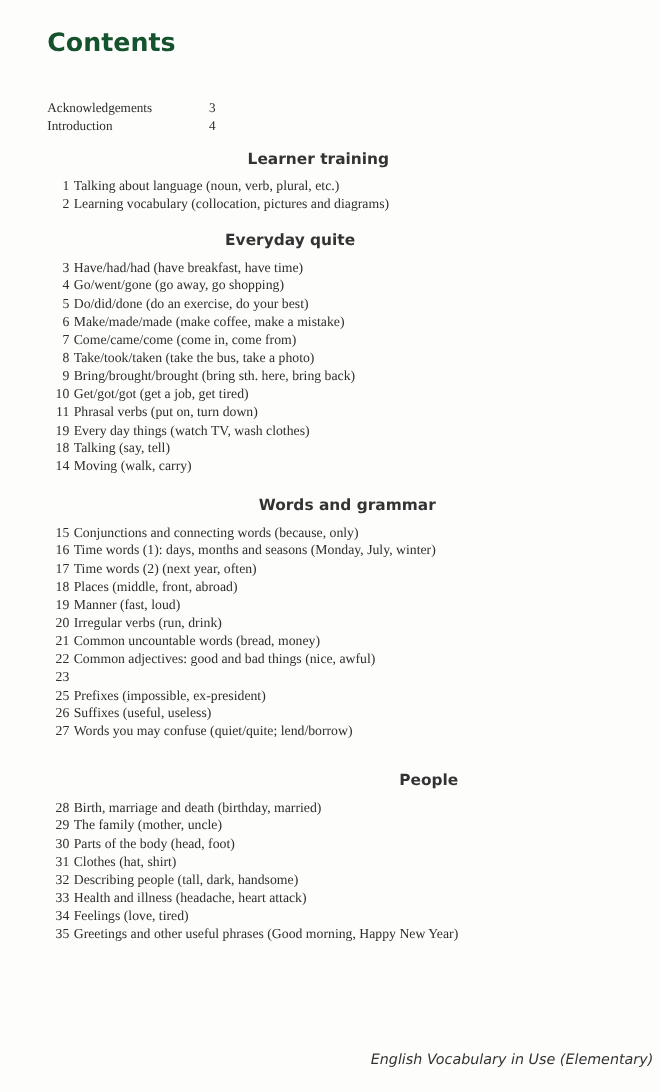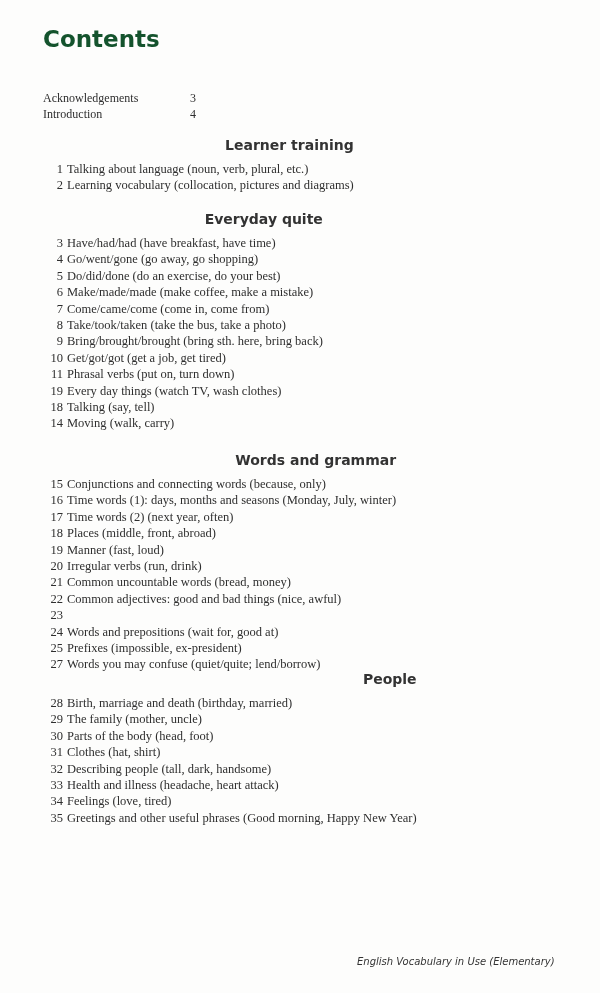--- a/index.html
+++ b/index.html
@@ -27,21 +27,21 @@
   .unit-list { list-style: none; margin: 0; padding: 0; }
   .unit {
     display: flex;
     font-family: "Liberation Serif", serif; font-size: 12.5px; line-height: 16.4px;
   }
   .unit-num { width: 20px; text-align: right; margin-right: 4px; flex: none; }
   .unit-title { white-space: nowrap; }
   .footer {
     position: absolute; left: 337px; top: 956px;
     font-family: "DejaVu Sans", sans-serif; font-style: italic;
-    font-size: 10px; color: #333; margin-left: 20px;
+    font-size: 13px; color: #333;
   }
 </style>
 </head>
 <body>
 
 <h1 class="page-title">Contents</h1>
 
 <div class="front-matter">
   <div class="fm-row">
     <span class="fm-label">Acknowledgements</span>
@@ -153,35 +153,35 @@
         <span class="unit-title">Common uncountable words (bread, money)</span>
       </li>
       <li class="unit">
         <span class="unit-num">22</span>
         <span class="unit-title">Common adjectives: good and bad things (nice, awful)</span>
       </li>
       <li class="unit">
         <span class="unit-num">23</span>
       </li>
       <li class="unit">
-        <span class="unit-num">24</span>
-        <span class="unit-title">Words and prepositions (wait for, good at)</span>
-      </li>
-      <li class="unit">
         <span class="unit-num">25</span>
         <span class="unit-title">Prefixes (impossible, ex-president)</span>
       </li>
       <li class="unit">
+        <span class="unit-num">26</span>
+        <span class="unit-title">Suffixes (useful, useless)</span>
+      </li>
+      <li class="unit">
         <span class="unit-num">27</span>
         <span class="unit-title">Words you may confuse (quiet/quite; lend/borrow)</span>
       </li>
     </ul>
 </div>
 
-<div class="section" style="top:671px">
+<div class="section" style="top:702px">
   <h2 class="section-heading">People</h2>
   <ul class="unit-list">
       <li class="unit">
         <span class="unit-num">28</span>
         <span class="unit-title">Birth, marriage and death (birthday, married)</span>
       </li>
       <li class="unit">
         <span class="unit-num">29</span>
         <span class="unit-title">The family (mother, uncle)</span>
       </li>

